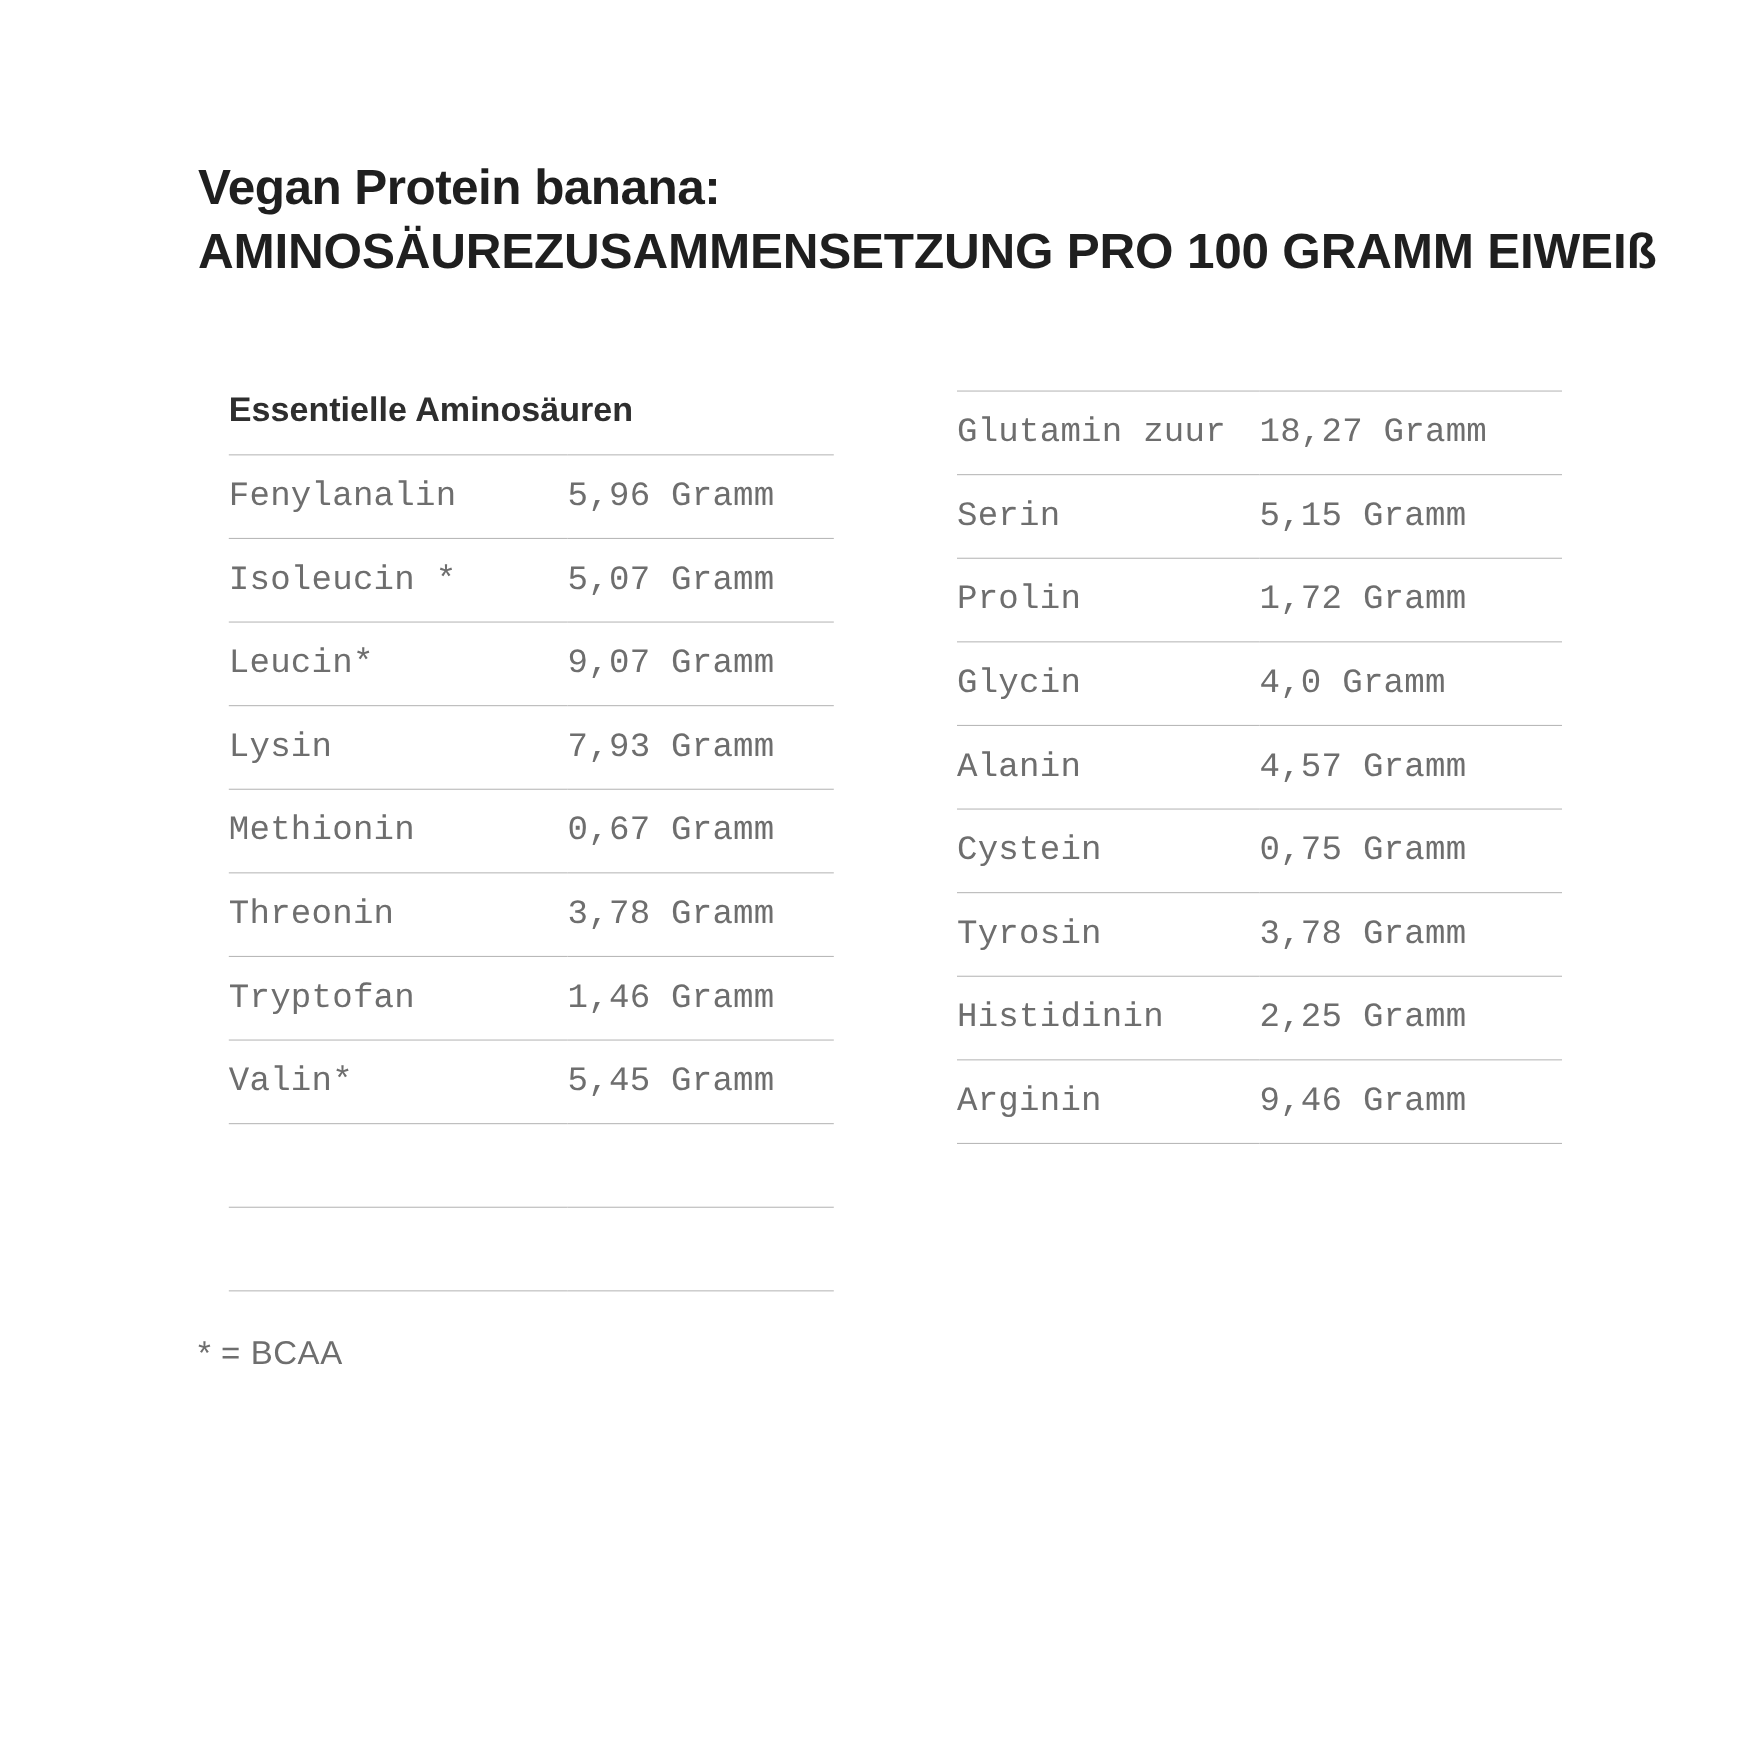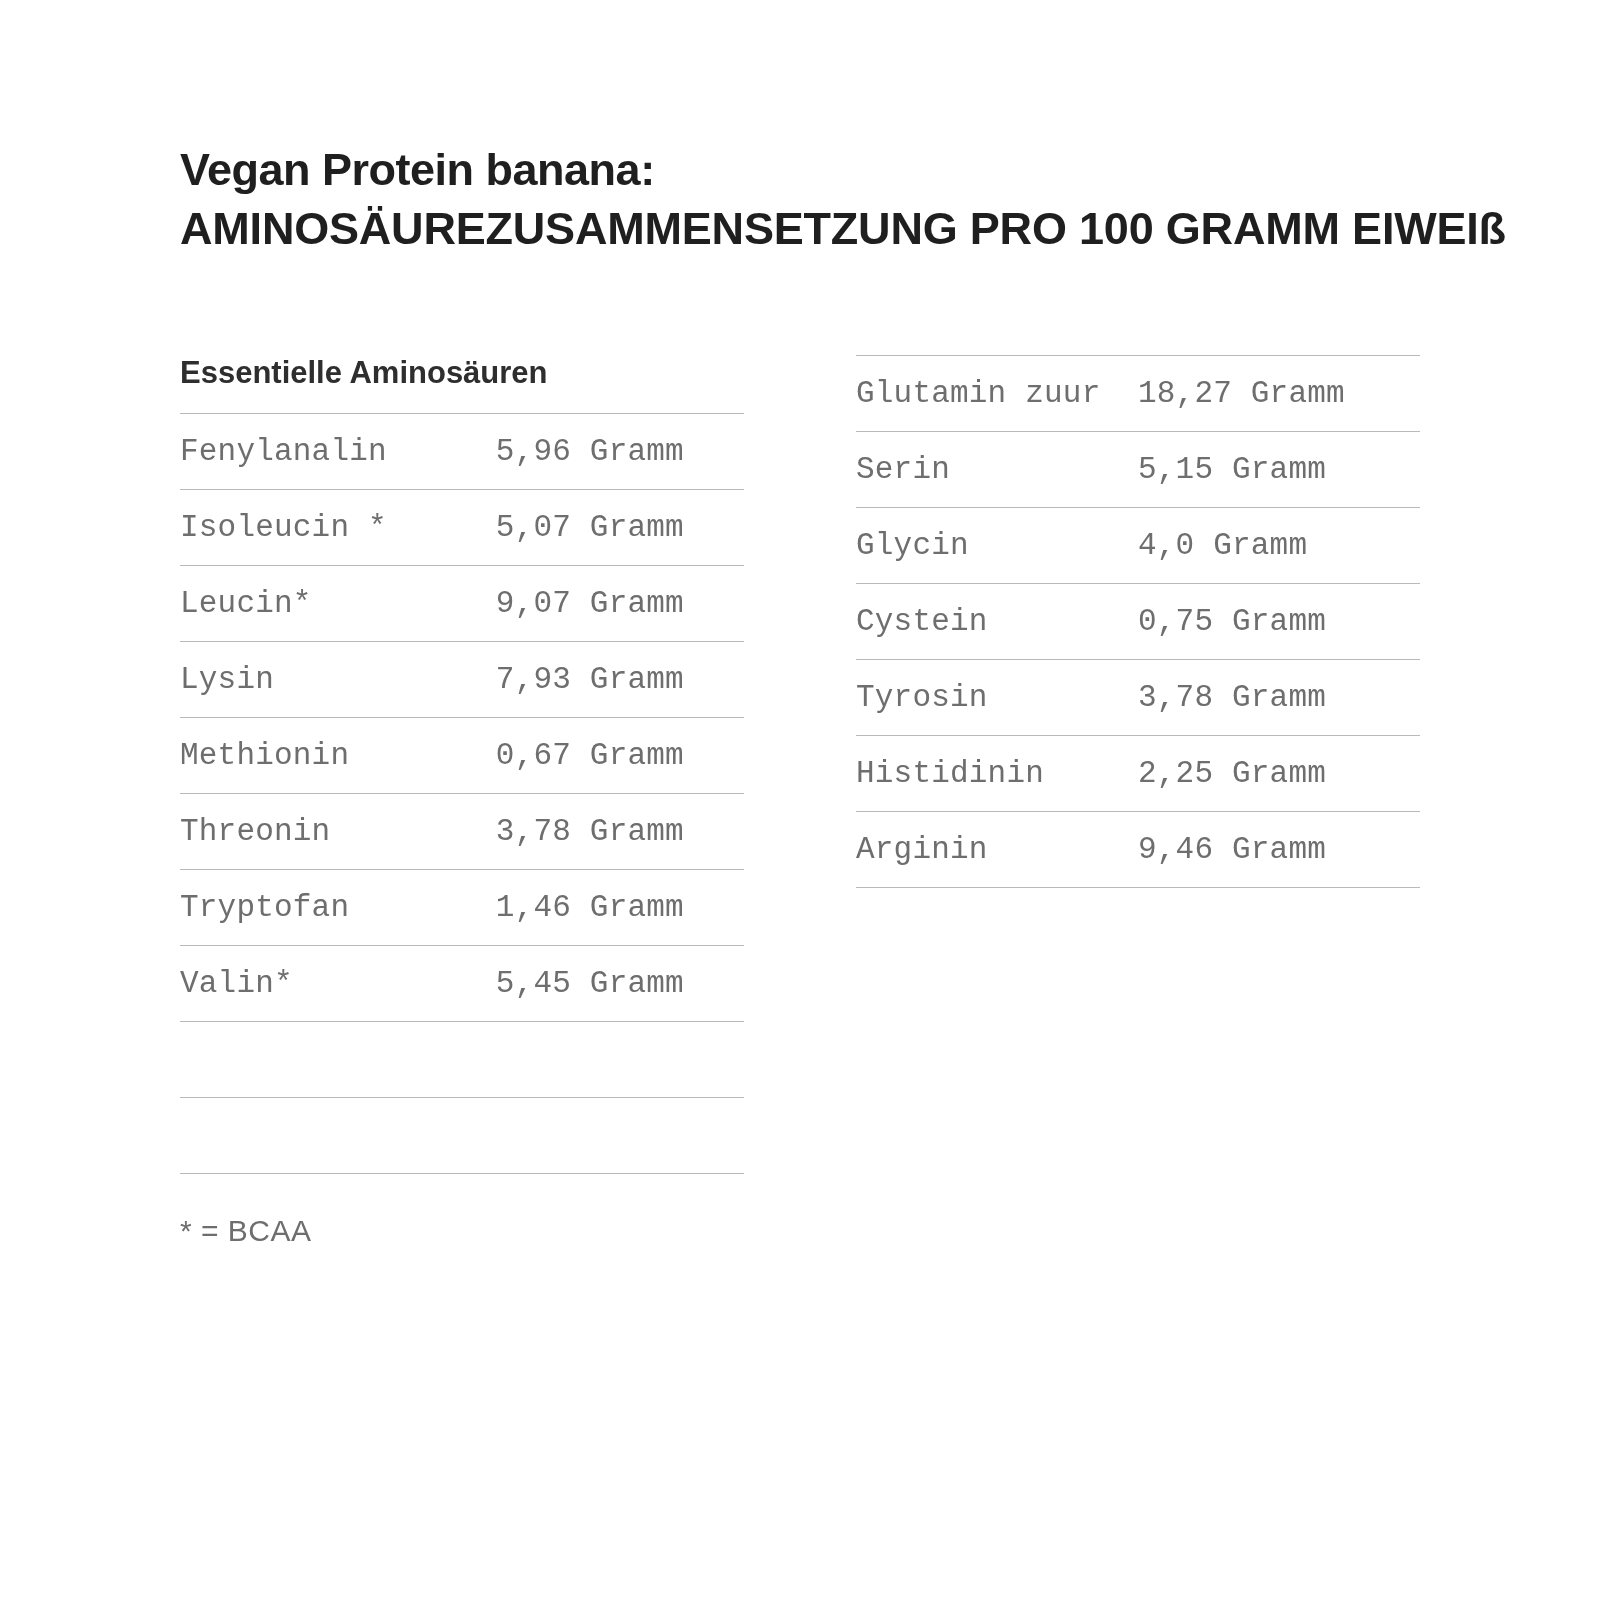--- a/index.html
+++ b/index.html
@@ -42,20 +42,21 @@
     color: #1f1f1f;
     line-height: 1.32;
     white-space: nowrap;
   }
 
   
   .tables {
     display: flex;
     gap: 112px;
     align-items: flex-start;
+    margin-left: 28px;
   }
   .table-col {
     flex: 1 1 0;
     min-width: 0;
   }
 
   .col-head {
     font-size: 31px;
     font-weight: 700;
     color: #2e2e2e;
@@ -172,22 +173,30 @@
         <tbody>
           <tr>
             <td class="name">Glutamin zuur</td>
             <td class="value">18,27 Gramm</td>
           </tr>
           <tr>
             <td class="name">Serin</td>
             <td class="value">5,15 Gramm</td>
           </tr>
           <tr>
+            <td class="name">Prolin</td>
+            <td class="value">1,72 Gramm</td>
+          </tr>
+          <tr>
             <td class="name">Glycin</td>
             <td class="value">4,0 Gramm</td>
+          </tr>
+          <tr>
+            <td class="name">Alanin</td>
+            <td class="value">4,57 Gramm</td>
           </tr>
           <tr>
             <td class="name">Cystein</td>
             <td class="value">0,75 Gramm</td>
           </tr>
           <tr>
             <td class="name">Tyrosin</td>
             <td class="value">3,78 Gramm</td>
           </tr>
           <tr>

